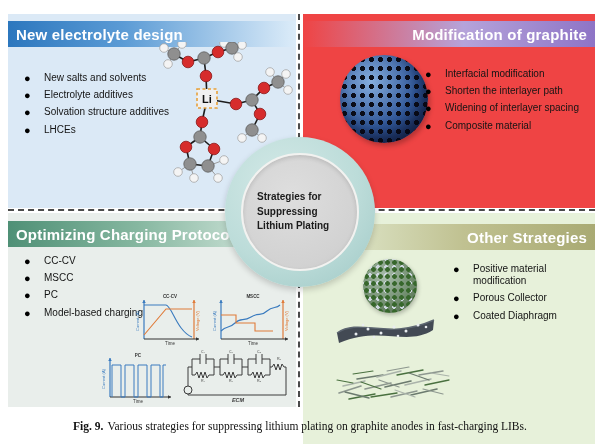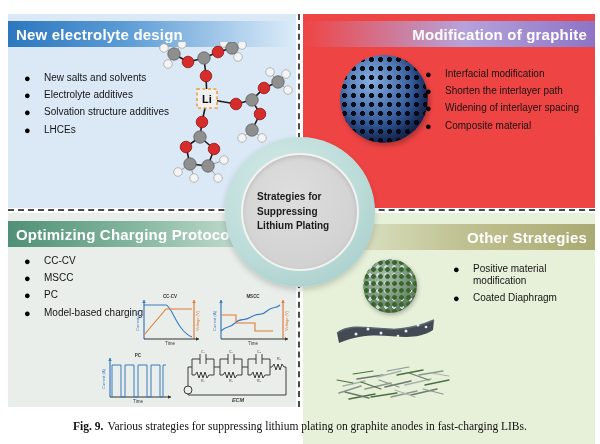--- a/index.html
+++ b/index.html
@@ -311,20 +311,21 @@
         <line x1="74" y1="20" x2="94" y2="27" stroke="#6b7a6e" stroke-width="1.3"></line>
         <line x1="88" y1="36" x2="108" y2="41" stroke="#8d978f" stroke-width="1.2"></line>
         <line x1="18" y1="21" x2="38" y2="18" stroke="#49703f" stroke-width="1.1"></line>
         <line x1="52" y1="18" x2="74" y2="14" stroke="#8d978f" stroke-width="1.1"></line>
         <line x1="96" y1="20" x2="114" y2="23" stroke="#aab3aa" stroke-width="1.1"></line>
         <line x1="2" y1="27" x2="18" y2="30" stroke="#49703f" stroke-width="1.1"></line>
       </g>
     </svg>
     <ul class="bullets bl-ot">
       <li>Positive material modification</li>
+      <li>Porous Collector</li>
       <li>Coated Diaphragm</li>
     </ul>
   </div>
 
   <div class="v-divider"></div>
   <div class="h-divider"></div>
 
   <div class="ring">
     <div class="ring-inner">
       <div>Strategies for</div>

